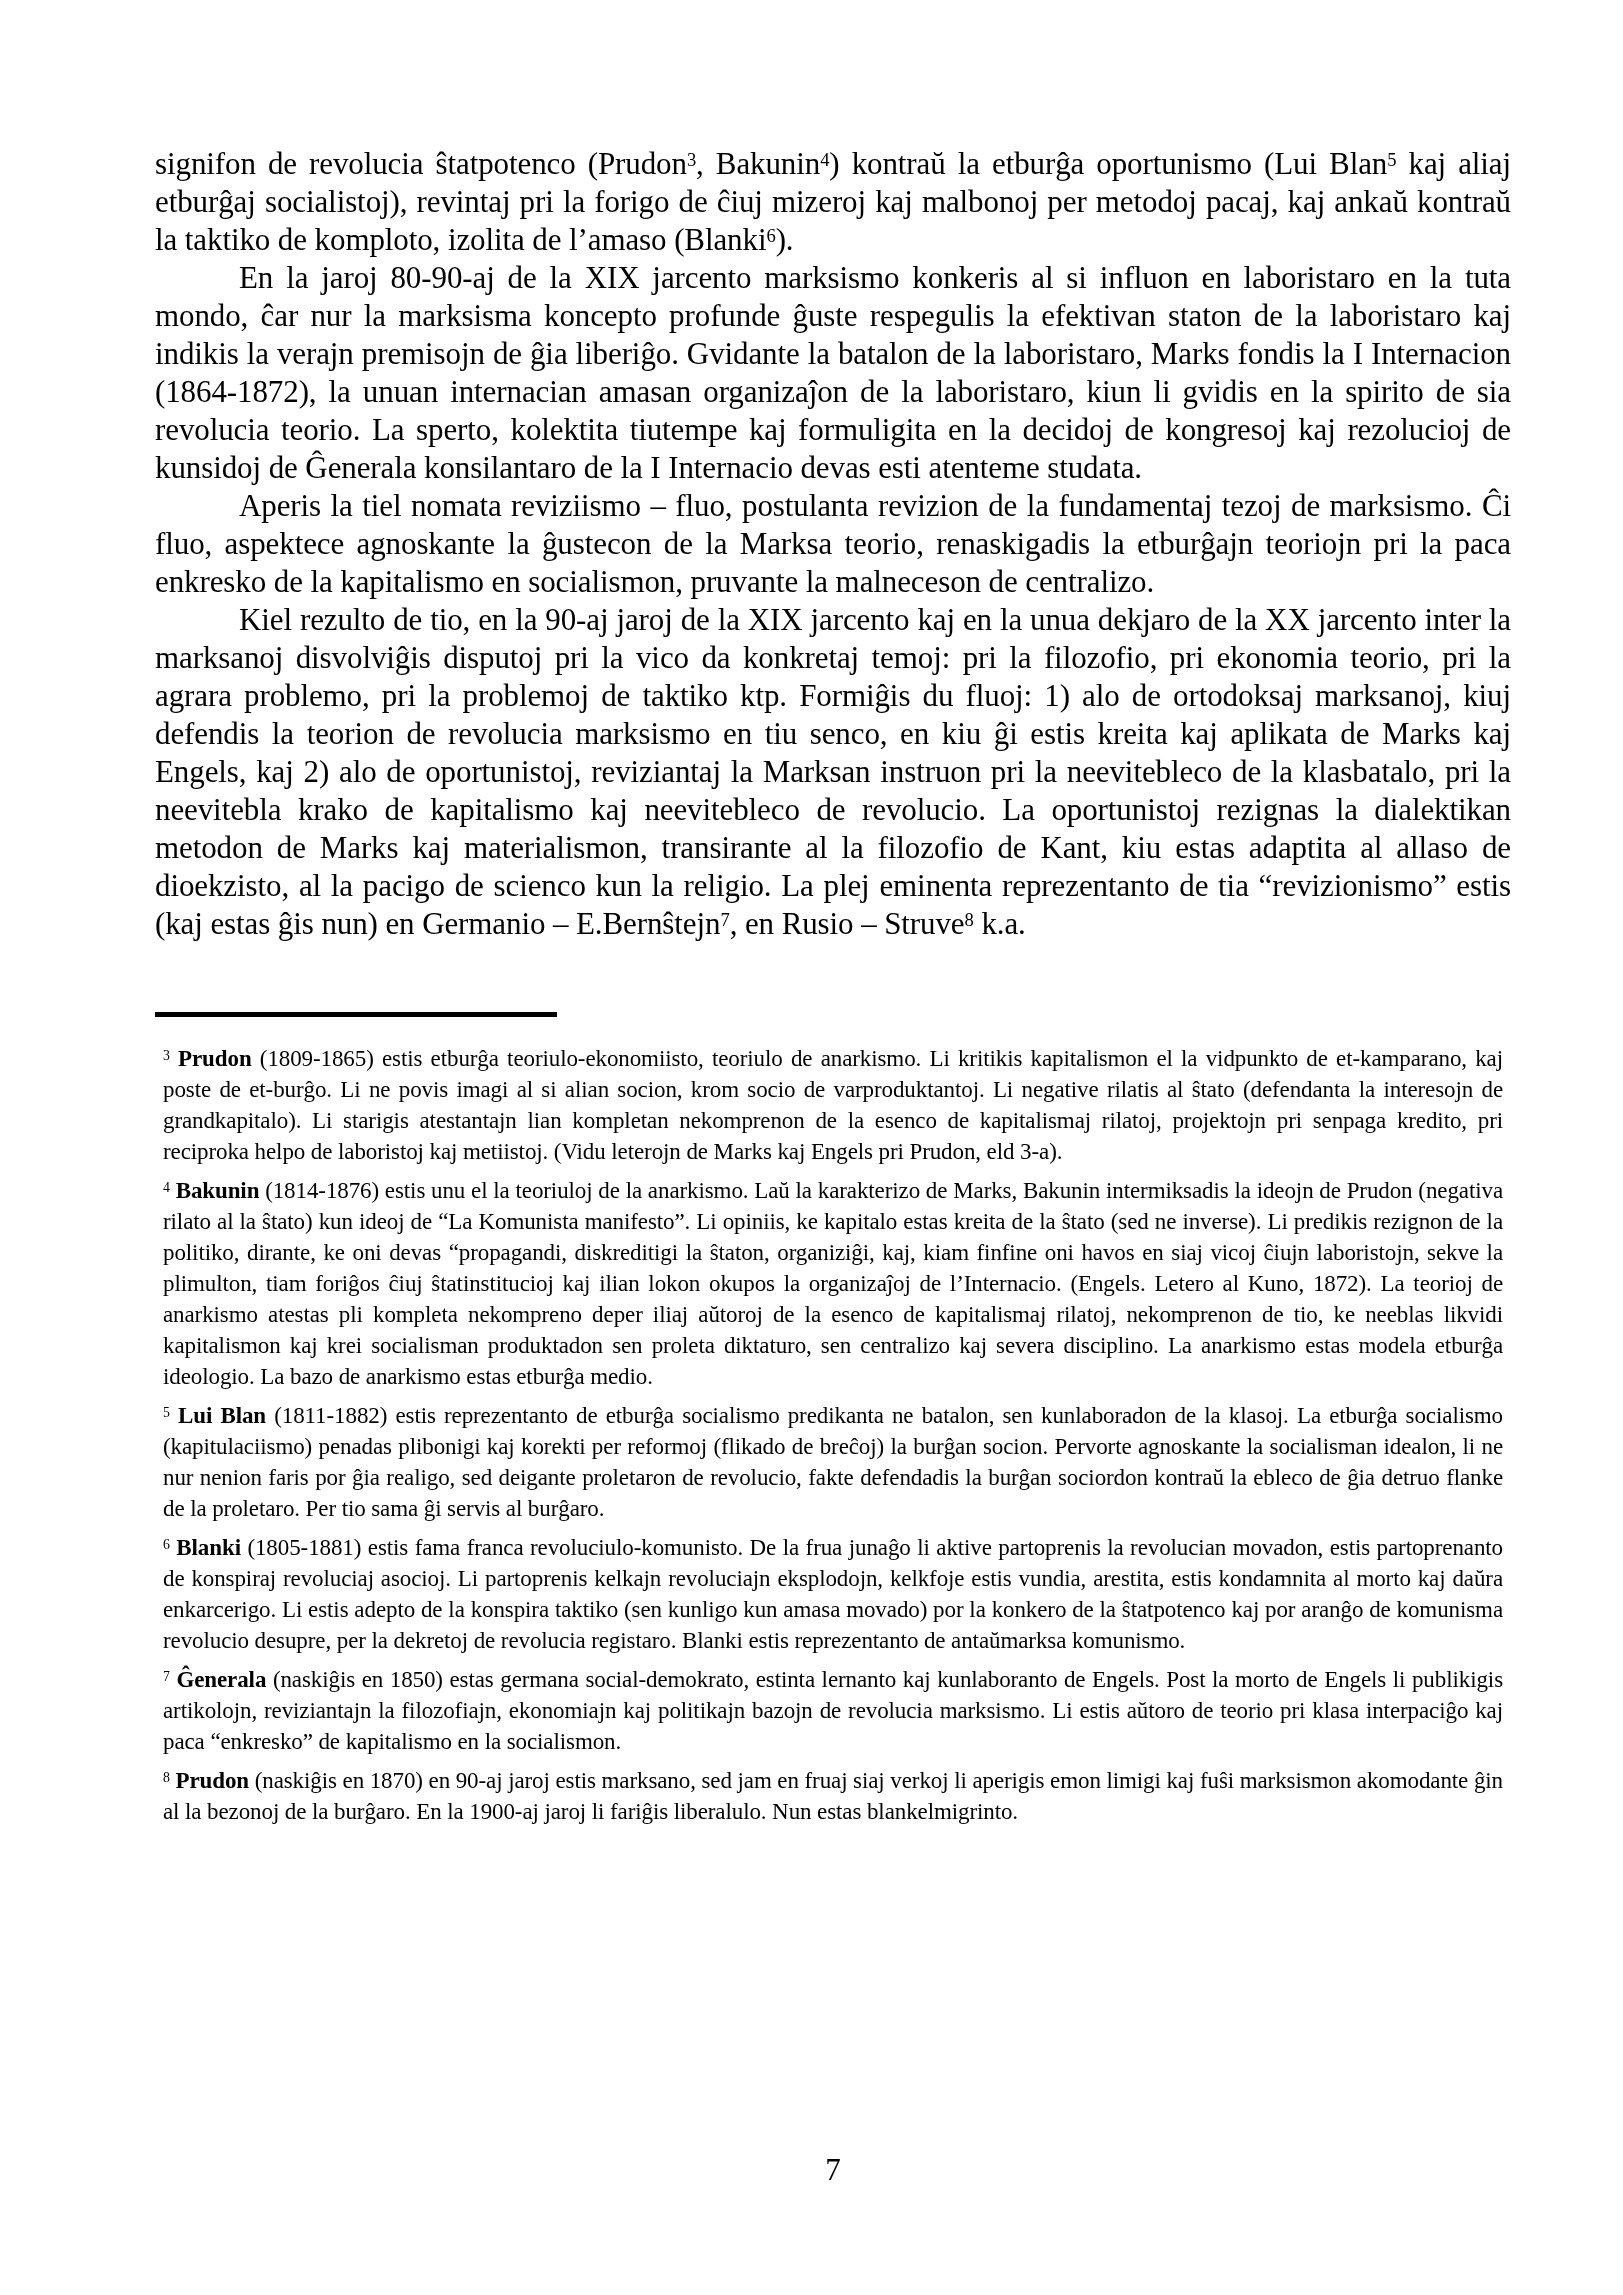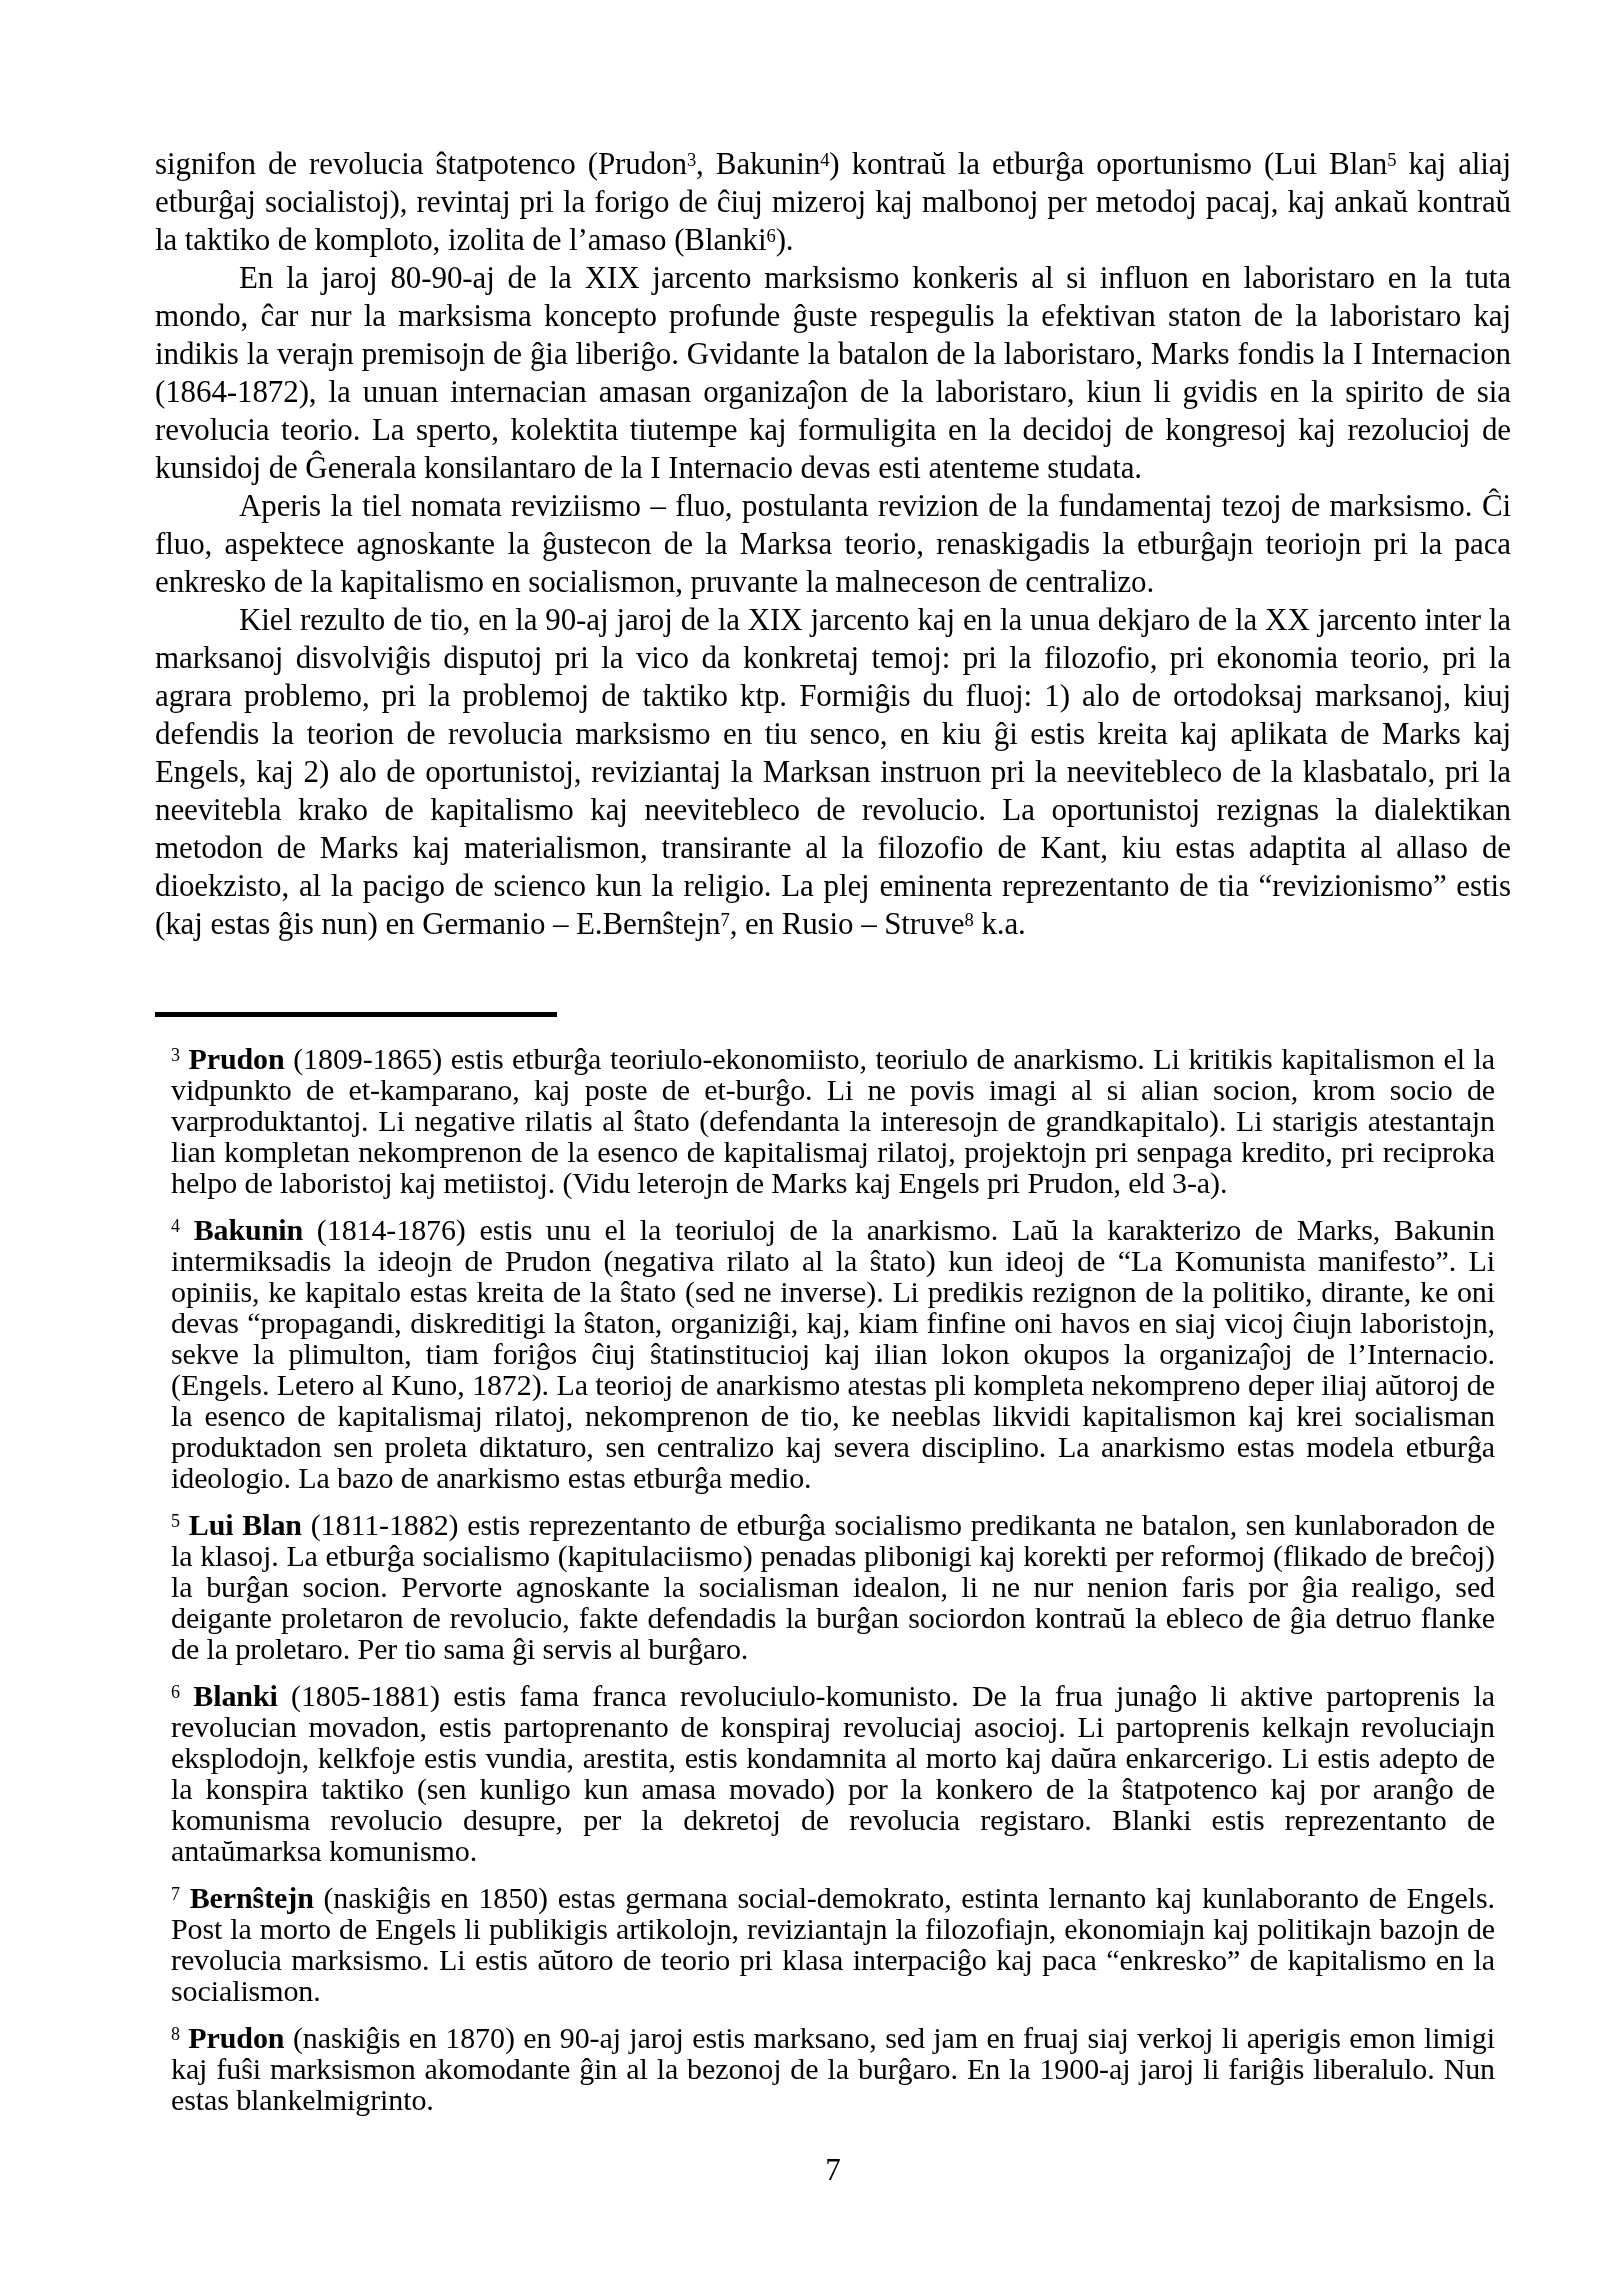--- a/index.html
+++ b/index.html
@@ -32,22 +32,22 @@
     vertical-align: 0.45em;
   }
   .footnote-rule {
     margin-top: 69px;
     width: 402px;
     height: 4.6px;
     background: #000000;
   }
   .footnotes { margin-top: 26px; }
   .footnotes p {
-    margin: 16px;
-    font-size: 30px;
+    margin: 8px;
+    font-size: 23px;
     line-height: 31px;
     text-align: justify;
     letter-spacing: -0.1px;
   }
   .footnotes b { font-weight: bold; }
   .page-number {
     position: absolute;
     left: 155px;
     width: 1356px;
     top: 2152px;
@@ -65,19 +65,19 @@
         <p class="indent">En la jaroj 80-90-aj de la XIX jarcento marksismo konkeris al si influon en laboristaro en la tuta mondo, ĉar nur la marksisma koncepto profunde ĝuste respegulis la efektivan staton de la laboristaro kaj indikis la verajn premisojn de ĝia liberiĝo. Gvidante la batalon de la laboristaro, Marks fondis la I Internacion (1864-1872), la unuan internacian amasan organizaĵon de la laboristaro, kiun li gvidis en la spirito de sia revolucia teorio. La sperto, kolektita tiutempe kaj formuligita en la decidoj de kongresoj kaj rezolucioj de kunsidoj de Ĝenerala konsilantaro de la I Internacio devas esti atenteme studata.</p>
         <p class="indent">Aperis la tiel nomata reviziismo – fluo, postulanta revizion de la fundamentaj tezoj de marksismo. Ĉi fluo, aspektece agnoskante la ĝustecon de la Marksa teorio, renaskigadis la etburĝajn teoriojn pri la paca enkresko de la kapitalismo en socialismon, pruvante la malneceson de centralizo.</p>
         <p class="indent">Kiel rezulto de tio, en la 90-aj jaroj de la XIX jarcento kaj en la unua dekjaro de la XX jarcento inter la marksanoj disvolviĝis disputoj pri la vico da konkretaj temoj: pri la filozofio, pri ekonomia teorio, pri la agrara problemo, pri la problemoj de taktiko ktp. Formiĝis du fluoj: 1) alo de ortodoksaj marksanoj, kiuj defendis la teorion de revolucia marksismo en tiu senco, en kiu ĝi estis kreita kaj aplikata de Marks kaj Engels, kaj 2) alo de oportunistoj, reviziantaj la Marksan instruon pri la neevitebleco de la klasbatalo, pri la neevitebla krako de kapitalismo kaj neevitebleco de revolucio. La oportunistoj rezignas la dialektikan metodon de Marks kaj materialismon, transirante al la filozofio de Kant, kiu estas adaptita al allaso de dioekzisto, al la pacigo de scienco kun la religio. La plej eminenta reprezentanto de tia “revizionismo” estis (kaj estas ĝis nun) en Germanio – E.Bernŝtejn<sup>7</sup>, en Rusio – Struve<sup>8</sup> k.a.</p>
       </main>
     <div class="footnote-rule"></div>
     <section class="footnotes" id="footnotes">
         <p><sup>3</sup> <b>Prudon</b> (1809-1865) estis etburĝa teoriulo-ekonomiisto, teoriulo de anarkismo. Li kritikis kapitalismon el la vidpunkto de et-kamparano, kaj poste de et-burĝo. Li ne povis imagi al si alian socion, krom socio de varproduktantoj. Li negative rilatis al ŝtato (defendanta la interesojn de grandkapitalo). Li starigis atestantajn lian kompletan nekomprenon de la esenco de kapitalismaj rilatoj, projektojn pri senpaga kredito, pri reciproka helpo de laboristoj kaj metiistoj. (Vidu leterojn de Marks kaj Engels pri Prudon, eld 3-a).</p>
         <p><sup>4</sup> <b>Bakunin</b> (1814-1876) estis unu el la teoriuloj de la anarkismo. Laŭ la karakterizo de Marks, Bakunin intermiksadis la ideojn de Prudon (negativa rilato al la ŝtato) kun ideoj de “La Komunista manifesto”. Li opiniis, ke kapitalo estas kreita de la ŝtato (sed ne inverse). Li predikis rezignon de la politiko, dirante, ke oni devas “propagandi, diskreditigi la ŝtaton, organiziĝi, kaj, kiam finfine oni havos en siaj vicoj ĉiujn laboristojn, sekve la plimulton, tiam foriĝos ĉiuj ŝtatinstitucioj kaj ilian lokon okupos la organizaĵoj de l’Internacio. (Engels. Letero al Kuno, 1872). La teorioj de anarkismo atestas pli kompleta nekompreno deper iliaj aŭtoroj de la esenco de kapitalismaj rilatoj, nekomprenon de tio, ke neeblas likvidi kapitalismon kaj krei socialisman produktadon sen proleta diktaturo, sen centralizo kaj severa disciplino. La anarkismo estas modela etburĝa ideologio. La bazo de anarkismo estas etburĝa medio.</p>
         <p><sup>5</sup> <b>Lui Blan</b> (1811-1882) estis reprezentanto de etburĝa socialismo predikanta ne batalon, sen kunlaboradon de la klasoj. La etburĝa socialismo (kapitulaciismo) penadas plibonigi kaj korekti per reformoj (flikado de breĉoj) la burĝan socion. Pervorte agnoskante la socialisman idealon, li ne nur nenion faris por ĝia realigo, sed deigante proletaron de revolucio, fakte defendadis la burĝan sociordon kontraŭ la ebleco de ĝia detruo flanke de la proletaro. Per tio sama ĝi servis al burĝaro.</p>
         <p><sup>6</sup> <b>Blanki</b> (1805-1881) estis fama franca revoluciulo-komunisto. De la frua junaĝo li aktive partoprenis la revolucian movadon, estis partoprenanto de konspiraj revoluciaj asocioj. Li partoprenis kelkajn revoluciajn eksplodojn, kelkfoje estis vundia, arestita, estis kondamnita al morto kaj daŭra enkarcerigo. Li estis adepto de la konspira taktiko (sen kunligo kun amasa movado) por la konkero de la ŝtatpotenco kaj por aranĝo de komunisma revolucio desupre, per la dekretoj de revolucia registaro. Blanki estis reprezentanto de antaŭmarksa komunismo.</p>
-        <p><sup>7</sup> <b>Bernŝtejn</b> (naskiĝis en 1850) estas germana social-demokrato, estinta lernanto kaj kunlaboranto de Engels. Post la morto de Engels li publikigis artikolojn, reviziantajn la filozofiajn, ekonomiajn kaj politikajn bazojn de revolucia marksismo. Li estis aŭtoro de teorio pri klasa interpaciĝo kaj paca “enkresko” de kapitalismo en la socialismon.</p>
+        <p><sup>7</sup> <b>Ĝenerala</b> (naskiĝis en 1850) estas germana social-demokrato, estinta lernanto kaj kunlaboranto de Engels. Post la morto de Engels li publikigis artikolojn, reviziantajn la filozofiajn, ekonomiajn kaj politikajn bazojn de revolucia marksismo. Li estis aŭtoro de teorio pri klasa interpaciĝo kaj paca “enkresko” de kapitalismo en la socialismon.</p>
         <p><sup>8</sup> <b>Prudon</b> (naskiĝis en 1870) en 90-aj jaroj estis marksano, sed jam en fruaj siaj verkoj li aperigis emon limigi kaj fuŝi marksismon akomodante ĝin al la bezonoj de la burĝaro. En la 1900-aj jaroj li fariĝis liberalulo. Nun estas blankelmigrinto.</p>
       </section>
   </div>
   <div class="page-number">7</div>
 </div>
 
 
 </body></html>

